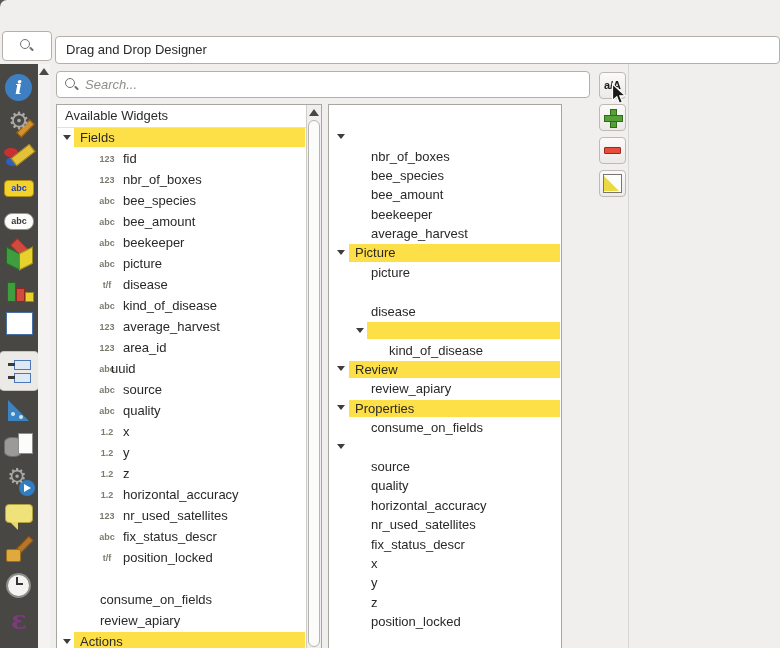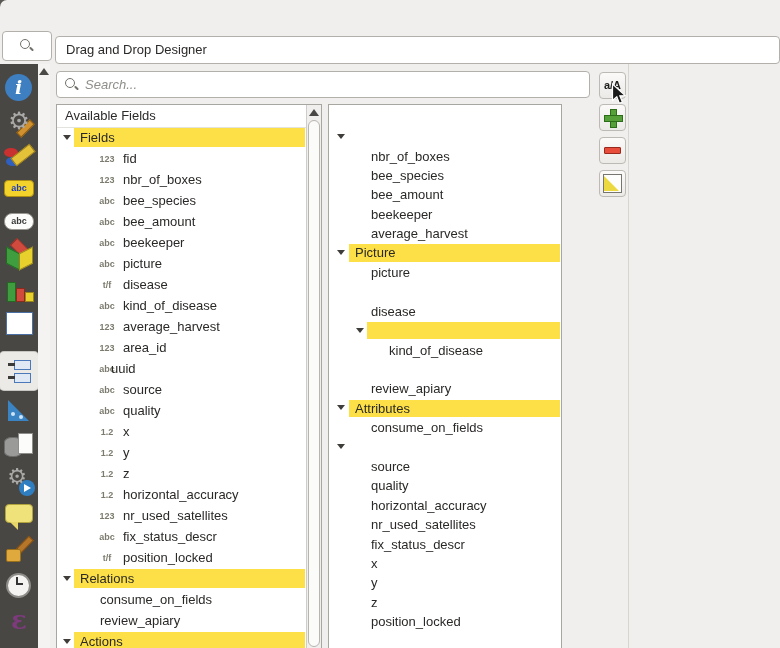--- a/index.html
+++ b/index.html
@@ -235,21 +235,21 @@
         <span class="k-minus"></span>
       </div>
       <div class="abtn" style="top: 170px;">
         <span class="k-swatch"></span>
       </div>
     </div>
 
   <div id="divider"></div>
 
   <div id="panel-left" class="panel">
-    <div class="phead">Available Fields</div>
+    <div class="phead">Available Widgets</div>
     <div class="tbody" id="tree-available">
         <div class="trow" style="top: 0px; height: 21px;">
           <span class="tri" style="left: 6px;"></span>
           <span class="gbar" style="left: 17px;">
             <span class="glab">Fields</span>
           </span>
         </div>
         <div class="trow" style="top: 21px; height: 21px;">
           <span class="badge" style="left: 38px;">123</span>
           <span class="ilab" style="left: 66px;">fid</span>
@@ -323,26 +323,20 @@
           <span class="ilab" style="left: 66px;">nr_used_satellites</span>
         </div>
         <div class="trow" style="top: 399px; height: 21px;">
           <span class="badge" style="left: 38px;">abc</span>
           <span class="ilab" style="left: 66px;">fix_status_descr</span>
         </div>
         <div class="trow" style="top: 420px; height: 21px;">
           <span class="badge" style="left: 38px;">t/f</span>
           <span class="ilab" style="left: 66px;">position_locked</span>
         </div>
-        <div class="trow" style="top: 441px; height: 21px;">
-          <span class="tri" style="left: 6px;"></span>
-          <span class="gbar" style="left: 17px;">
-            <span class="glab">Relations</span>
-          </span>
-        </div>
         <div class="trow" style="top: 462px; height: 21px;">
           <span class="ilab" style="left: 43px;">consume_on_fields</span>
         </div>
         <div class="trow" style="top: 483px; height: 21px;">
           <span class="ilab" style="left: 43px;">review_apiary</span>
         </div>
         <div class="trow" style="top: 504px; height: 21px;">
           <span class="tri" style="left: 6px;"></span>
           <span class="gbar" style="left: 17px;">
             <span class="glab">Actions</span>
@@ -389,27 +383,33 @@
         </div>
         <div class="trow" style="top: 194px; height: 19.4px;">
           <span class="tri" style="left: 27px;"></span>
           <span class="gbar" style="left: 38px;">
             <span class="glab"></span>
           </span>
         </div>
         <div class="trow" style="top: 213.4px; height: 19.4px;">
           <span class="ilab" style="left: 60px;">kind_of_disease</span>
         </div>
+        <div class="trow" style="top: 232.8px; height: 19.4px;">
+          <span class="tri" style="left: 8px;"></span>
+          <span class="gbar" style="left: 20px;">
+            <span class="glab">Review</span>
+          </span>
+        </div>
         <div class="trow" style="top: 252.2px; height: 19.4px;">
           <span class="ilab" style="left: 42px;">review_apiary</span>
         </div>
         <div class="trow" style="top: 271.6px; height: 19.4px;">
           <span class="tri" style="left: 8px;"></span>
           <span class="gbar" style="left: 20px;">
-            <span class="glab">Attributes</span>
+            <span class="glab">Properties</span>
           </span>
         </div>
         <div class="trow" style="top: 291px; height: 19.4px;">
           <span class="ilab" style="left: 42px;">consume_on_fields</span>
         </div>
         <div class="trow" style="top: 310.4px; height: 19.4px;">
           <span class="tri" style="left: 8px;"></span>
         </div>
         <div class="trow" style="top: 329.8px; height: 19.4px;">
           <span class="ilab" style="left: 42px;">source</span>

